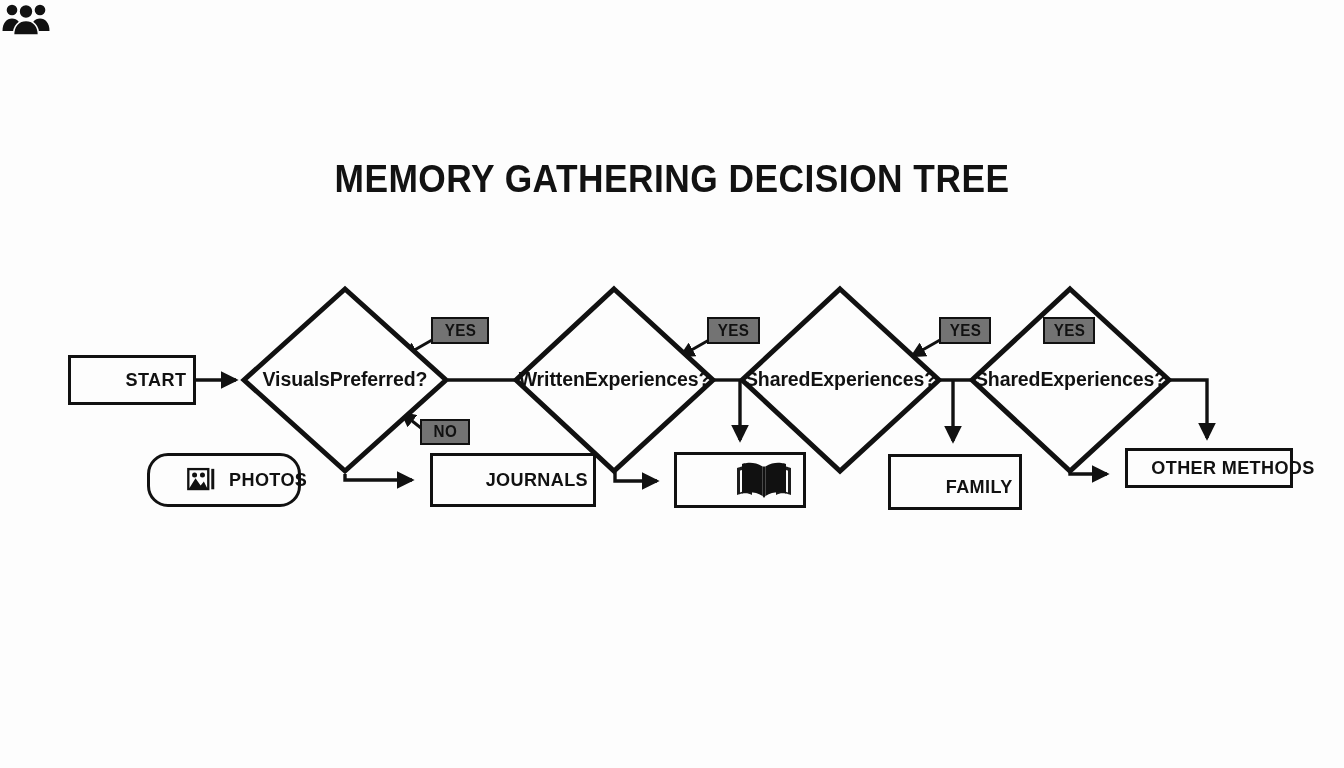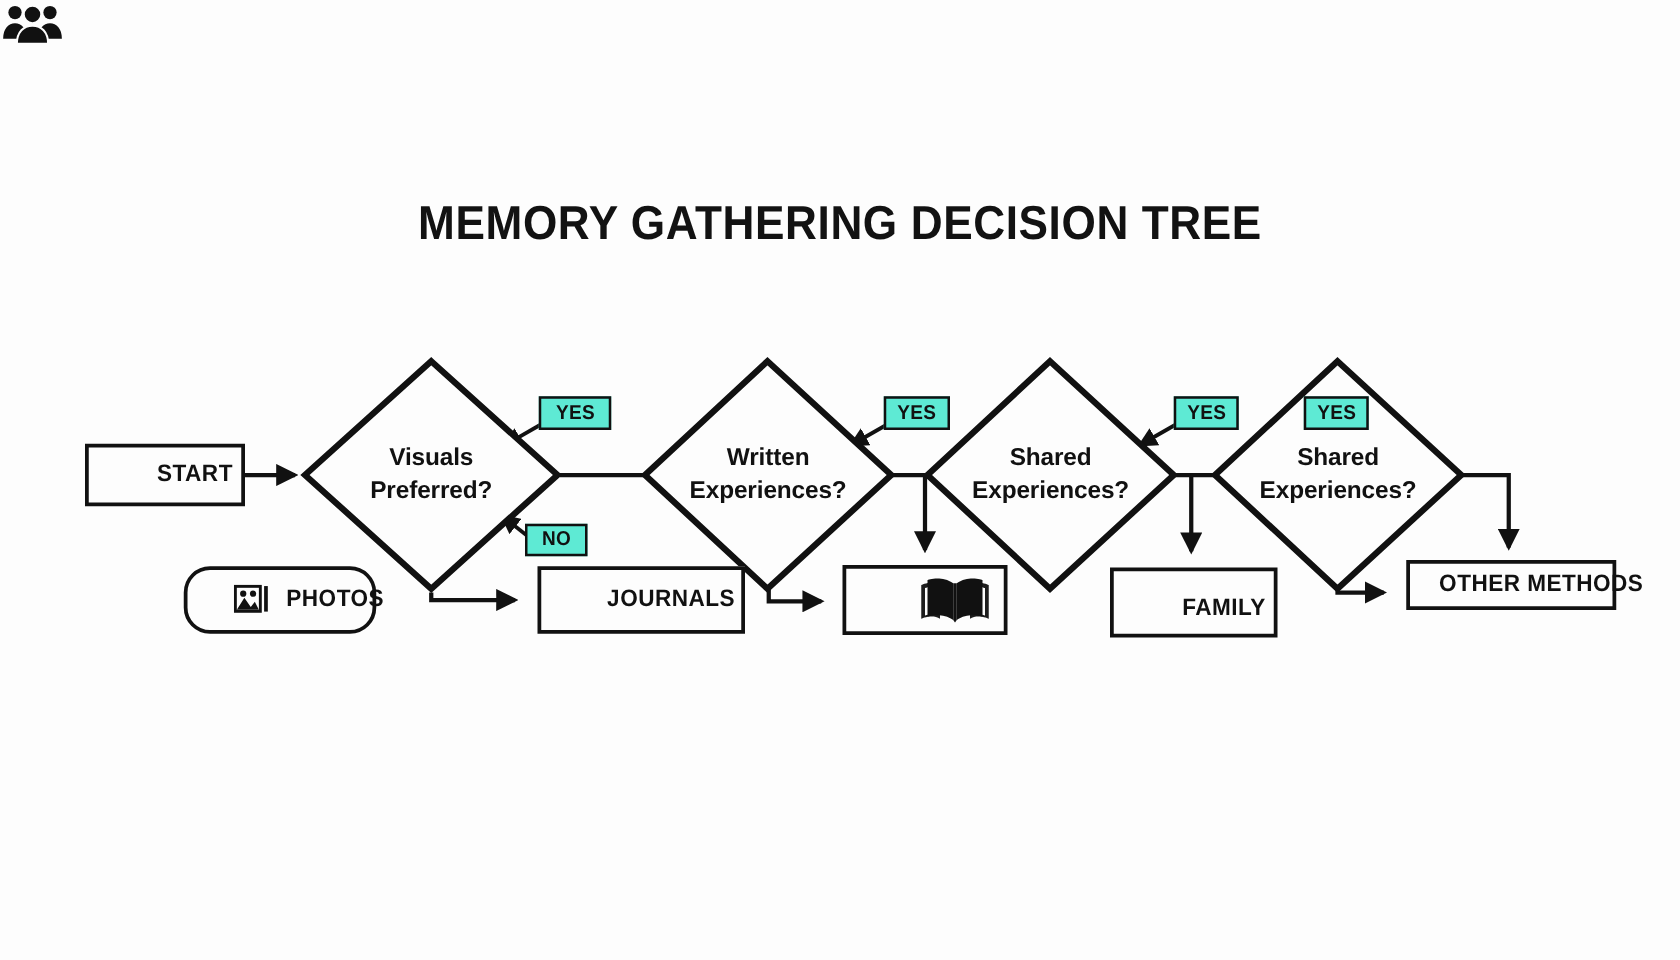--- a/index.html
+++ b/index.html
@@ -84,35 +84,35 @@
     width: 100%;
     height: 100%;
   }
   .diamond .dlabel {
     position: absolute;
     left: 0;
     top: 0;
     width: 100%;
     height: 100%;
     display: flex;
-    flex-direction: column;
+    flex-direction: row;
     align-items: center;
     justify-content: center;
     text-align: right;
     font-size: 19.5px;
     font-weight: bold;
     line-height: 1.32;
     color: #111111;
     letter-spacing: -0.1px;
   }
   
   .tag {
     position: absolute;
     box-sizing: border-box;
-    background: #5eead4;
+    background: #737373;
     border: 2.5px solid #111111;
     display: flex;
     align-items: center;
     justify-content: center;
     font-family: "Liberation Sans Narrow", "Liberation Sans", sans-serif;
     font-size: 16px;
     font-weight: bold;
     color: #111111;
     letter-spacing: 0.3px;
   }

